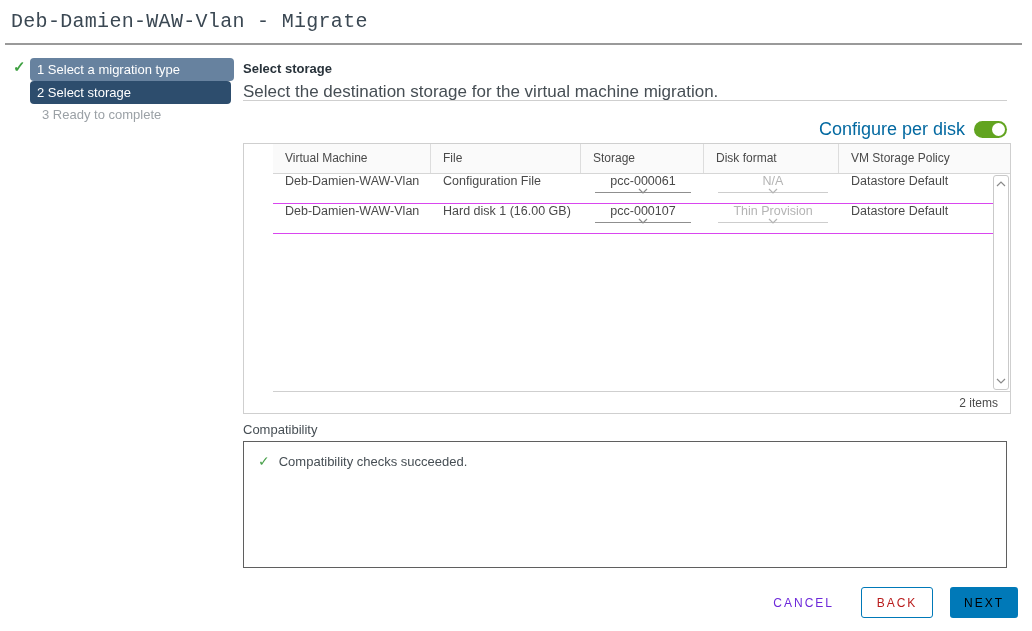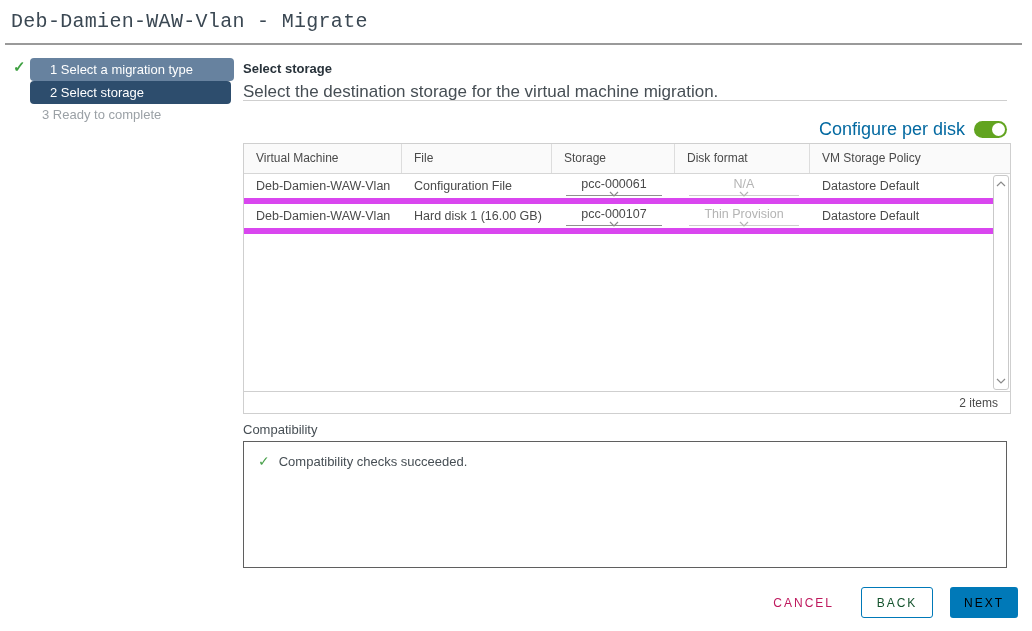--- a/index.html
+++ b/index.html
@@ -4,66 +4,66 @@
 <style>
   * { margin:0; padding:0; box-sizing:border-box; }
   html,body { width:1032px; height:631px; background:#fff; overflow:hidden; }
   body { font-family:"Liberation Sans", sans-serif; color:#454545; position:relative; }
 
   .page-title { position:absolute; left:11px; top:10px; font-size:20px; font-weight:400; color:#3b4853; letter-spacing:0.3px;font-family:Liberation Mono, monospace; }
   .title-divider { position:absolute; left:5px; top:43px; width:1017px; height:2px; background:#9a9a9a; }
 
   
   .step-check { position:absolute; left:13px; top:58px; color:#3fa142; font-size:15px; font-weight:700; }
-  .step-pill { position:absolute; left:30px; height:23px; border-radius:4px; color:#fff; font-size:13px; line-height:23px; padding-left:20px; cursor:pointer; }
+  .step-pill { position:absolute; left:30px; height:23px; border-radius:4px; color:#fff; font-size:13px; line-height:23px; padding-left:7px; cursor:pointer; }
   .step1 { top:58px; width:204px; background:#67829f; }
   .step2 { top:81px; width:201px; background:#2d4d6d; }
   .step3 { position:absolute; left:42px; top:107px; font-size:13px; color:#9ba1a6; }
 
   
   .panel-heading { position:absolute; left:243px; top:61px; font-size:13px; font-weight:700; color:#28323a; }
   .panel-desc { position:absolute; left:243px; top:82px; font-size:17px; color:#464e54; }
   .panel-divider { position:absolute; left:243px; top:100px; width:764px; height:1px; background:#cfcfcf; }
 
   .configure-row { position:absolute; left:243px; top:119px; width:764px; height:20px; display:flex; justify-content:flex-end; align-items:center; gap:9px; }
   .configure-label { font-size:18px; color:#0369a1; }
   .toggle { width:33px; height:17px; border-radius:9px; background:#62a420; position:relative; cursor:pointer; }
   .toggle-knob { position:absolute; right:2px; top:2px; width:13px; height:13px; border-radius:50%; background:#fff; }
 
   
-  .grid { position:absolute; left:243px; top:143px; width:768px; height:271px; border:1px solid #cfcfcf; display:flex; flex-direction:column; background:#fff; }
+  .grid { position:absolute; left:243px; top:143px; width:768px; height:271px; border:1px solid #cfcfcf; display:flex; flex-direction:column; background:#fff;padding-left:29px; }
   .thead { flex:0 0 29px; display:flex; background:#fafafa; border-bottom:1px solid #d6d6d6; }
   .th { font-size:12px; color:#4a4a4a; line-height:29px; padding-left:12px; border-right:1px solid #dddddd; }
   .th:last-child { border-right:none; }
   .c1 { width:158px; } .c2 { width:150px; } .c3 { width:123px; } .c4 { width:135px; } .c5 { flex:1; }
   .tbody { flex:1; display:flex; overflow:hidden; }
   .rows { flex:1; }
-  .row { height:30px; display:flex; align-items:center; border-bottom:6px solid #d946ef; font-size:12.5px; color:#4a4a4a; cursor:pointer; }
+  .row { height:30px; display:flex; align-items:flex-start; border-bottom:1px solid #d946ef; font-size:12.5px; color:#4a4a4a; cursor:pointer; }
   .cell-text { padding-left:12px; white-space:nowrap; overflow:hidden; }
   .select { display:flex; align-items:center; justify-content:space-between; margin-left:14px; height:19px; border-bottom:1px solid #8f8f8f; padding:0 3px 2px 3px; cursor:pointer;flex-direction:column; }
   .select.storage { width:96px; }
   .select.disabled { width:110px; color:#b4b4b4; border-bottom-color:#cdcdcd; cursor:default; }
   .select svg { flex:0 0 auto; }
 
   .vscrollbar { flex:0 0 16px; margin:1px 1px 1px 0; border:1px solid #c9c9c9; border-radius:3px; background:#fff; display:flex; flex-direction:column; justify-content:space-between; align-items:center; padding:3px 0; }
   .scroll-arrow { width:12px; height:10px; display:flex; align-items:center; justify-content:center; cursor:pointer; }
 
   .tfoot { flex:0 0 22px; border-top:1px solid #cfcfcf; display:flex; justify-content:flex-end; align-items:center; padding-right:12px; font-size:12px; color:#4a4a4a; background:#fff; }
 
   
   .compat-label { position:absolute; left:243px; top:422px; font-size:13px; color:#464e54; }
   .compat-box { position:absolute; left:243px; top:441px; width:764px; height:127px; border:1px solid #5f5f5f; background:#fff; }
   .compat-line { display:flex; align-items:flex-start; gap:9px; padding:12px 0 0 14px; font-size:13px; color:#464e54; }
   .compat-check { color:#4aa14c; font-size:14px; font-weight:400; line-height:15px; }
 
   
   .footer { position:absolute; top:587px; right:14px; display:flex; align-items:center; }
   .btn { font-family:"Liberation Sans", sans-serif; font-size:12px; letter-spacing:2px; font-weight:500; cursor:pointer; }
-  .btn-link { color:#be185d; background:none; border:none; margin-right:27px; }
-  .btn-outline { width:72px; height:31px; border:1px solid #0079b8; border-radius:3px; background:#fff; color:#14532d; margin-right:17px; }
+  .btn-link { color:#6d28d9; background:none; border:none; margin-right:27px; }
+  .btn-outline { width:72px; height:31px; border:1px solid #0079b8; border-radius:3px; background:#fff; color:#b91c1c; margin-right:17px; }
   .btn-solid { width:68px; height:31px; border:none; border-radius:3px; background:#0079b8; color:#000000; }
 </style>
 </head>
 <body>
 
 <div class="page-title">Deb-Damien-WAW-Vlan - Migrate</div>
 <div class="title-divider"></div>
 
 <span class="step-check">✓</span>
 <div class="step-pill step1">1 Select a migration type</div>

